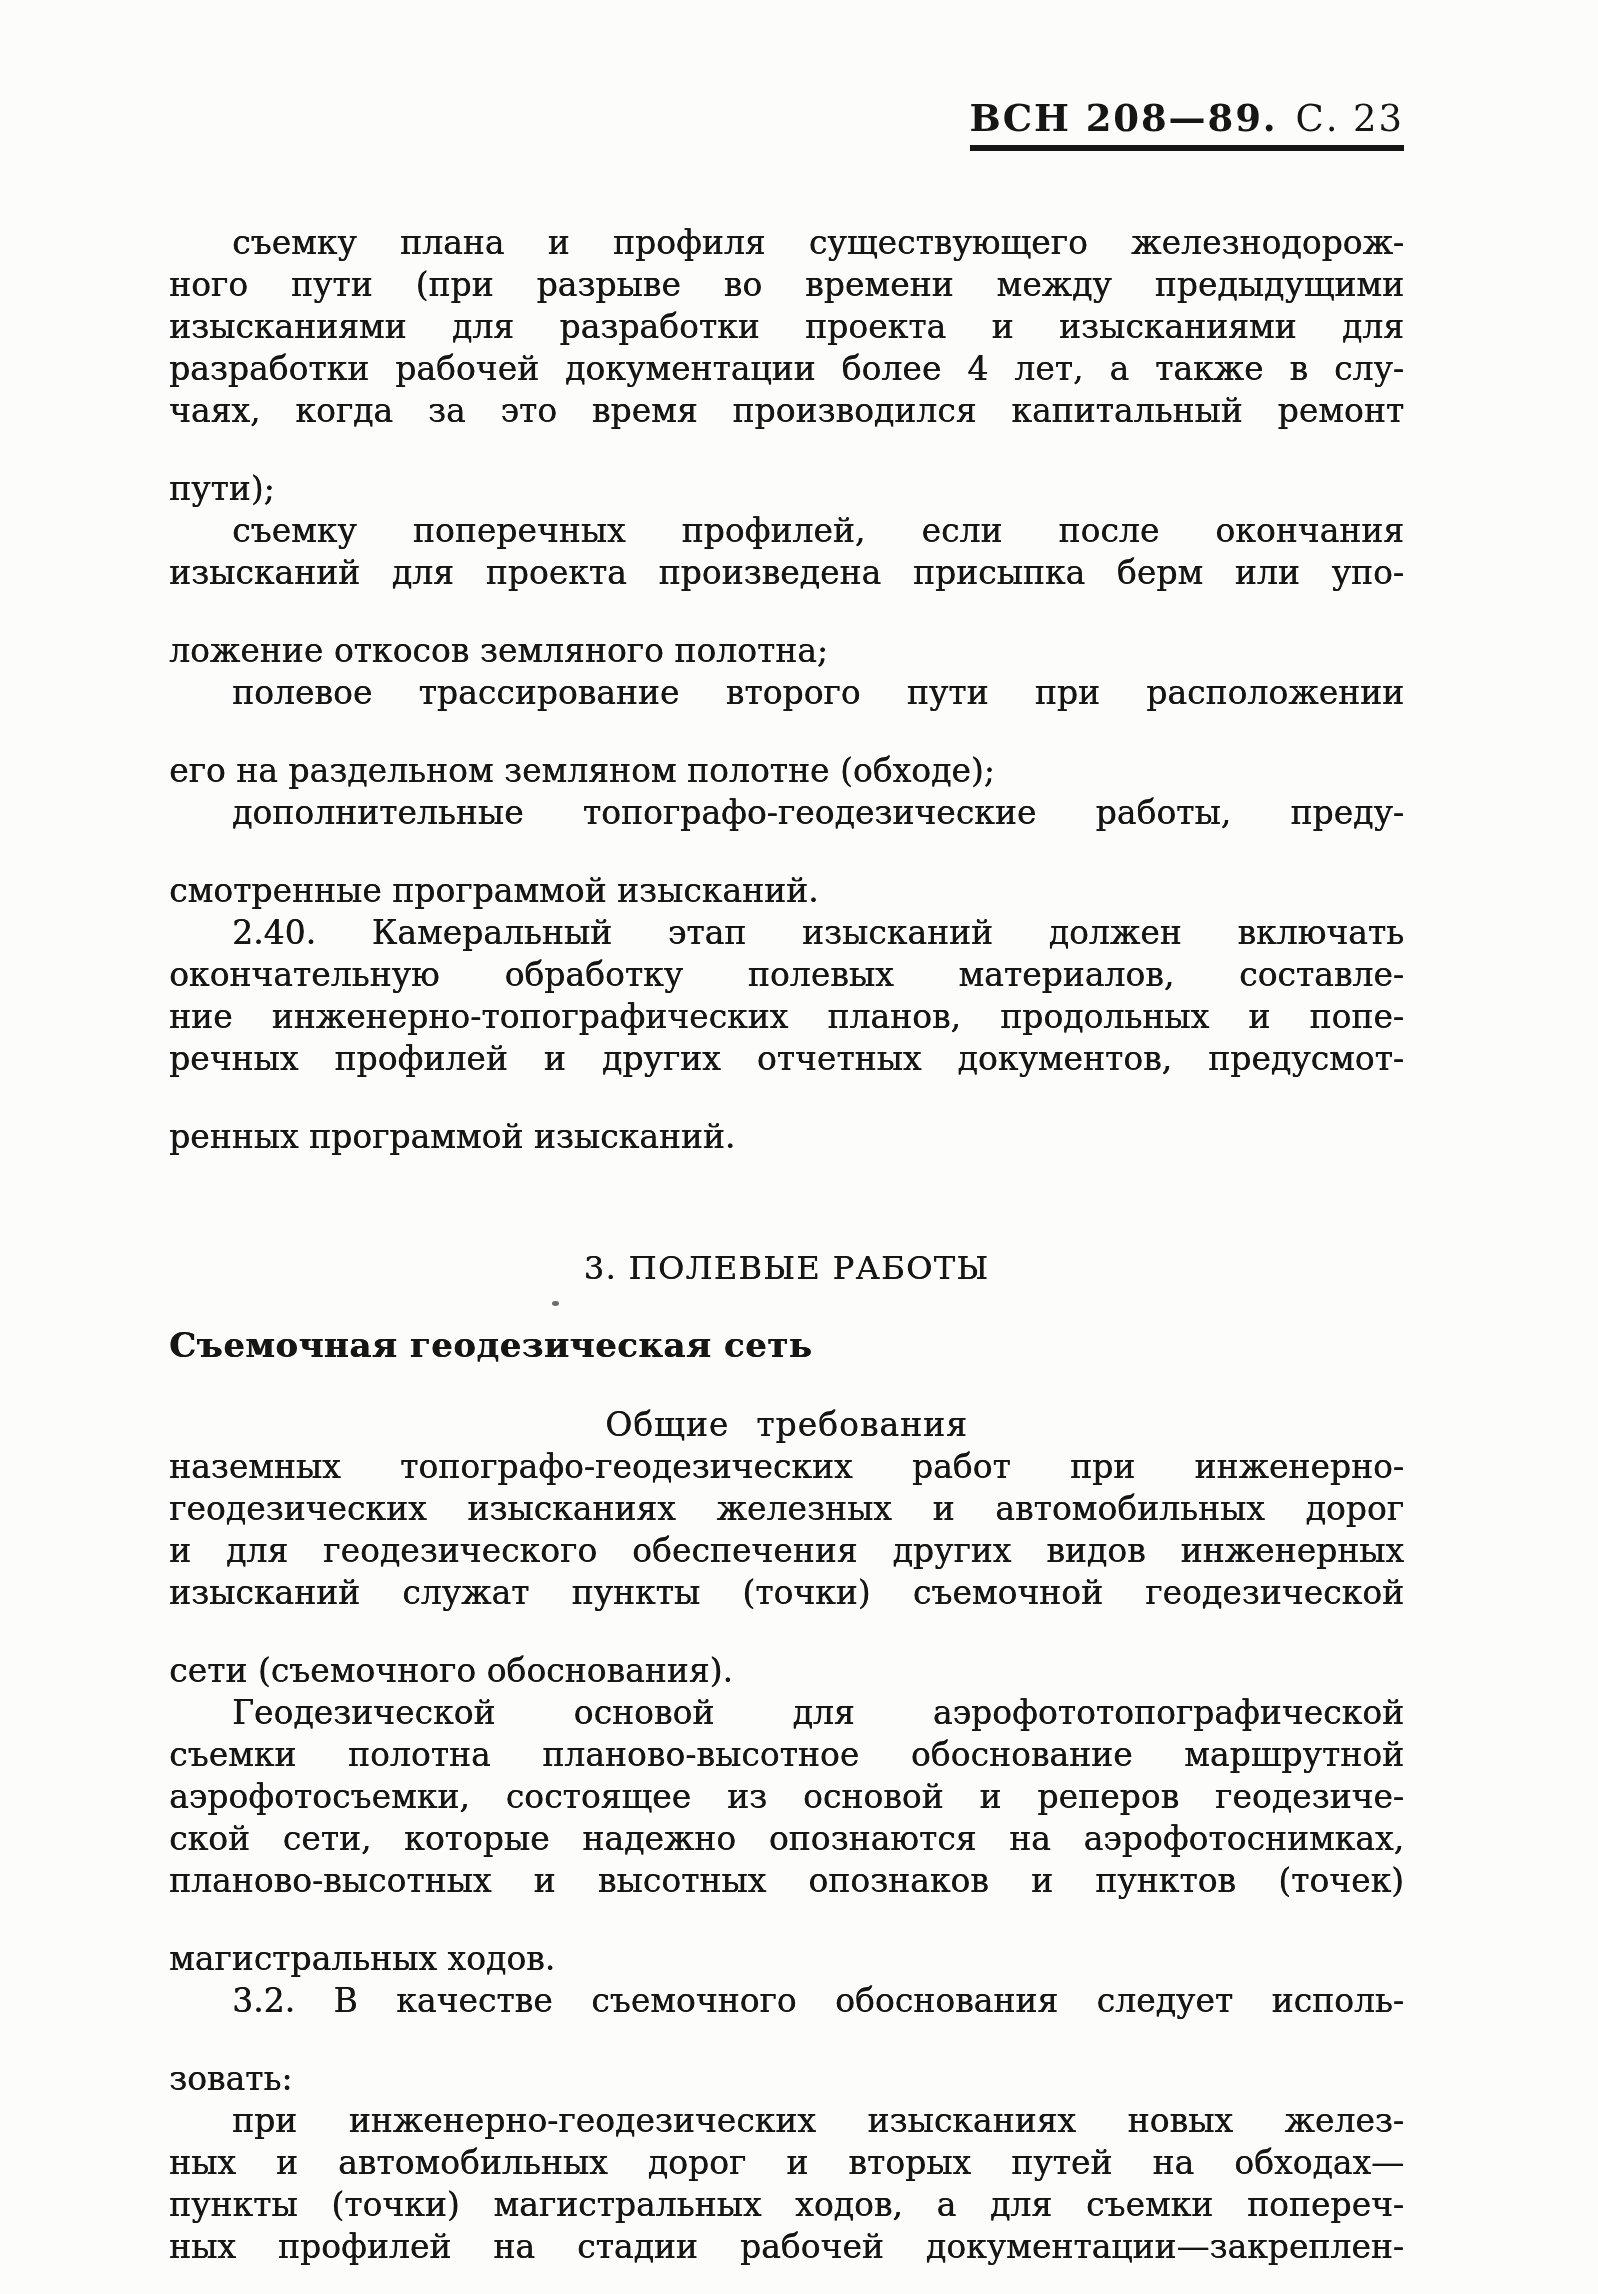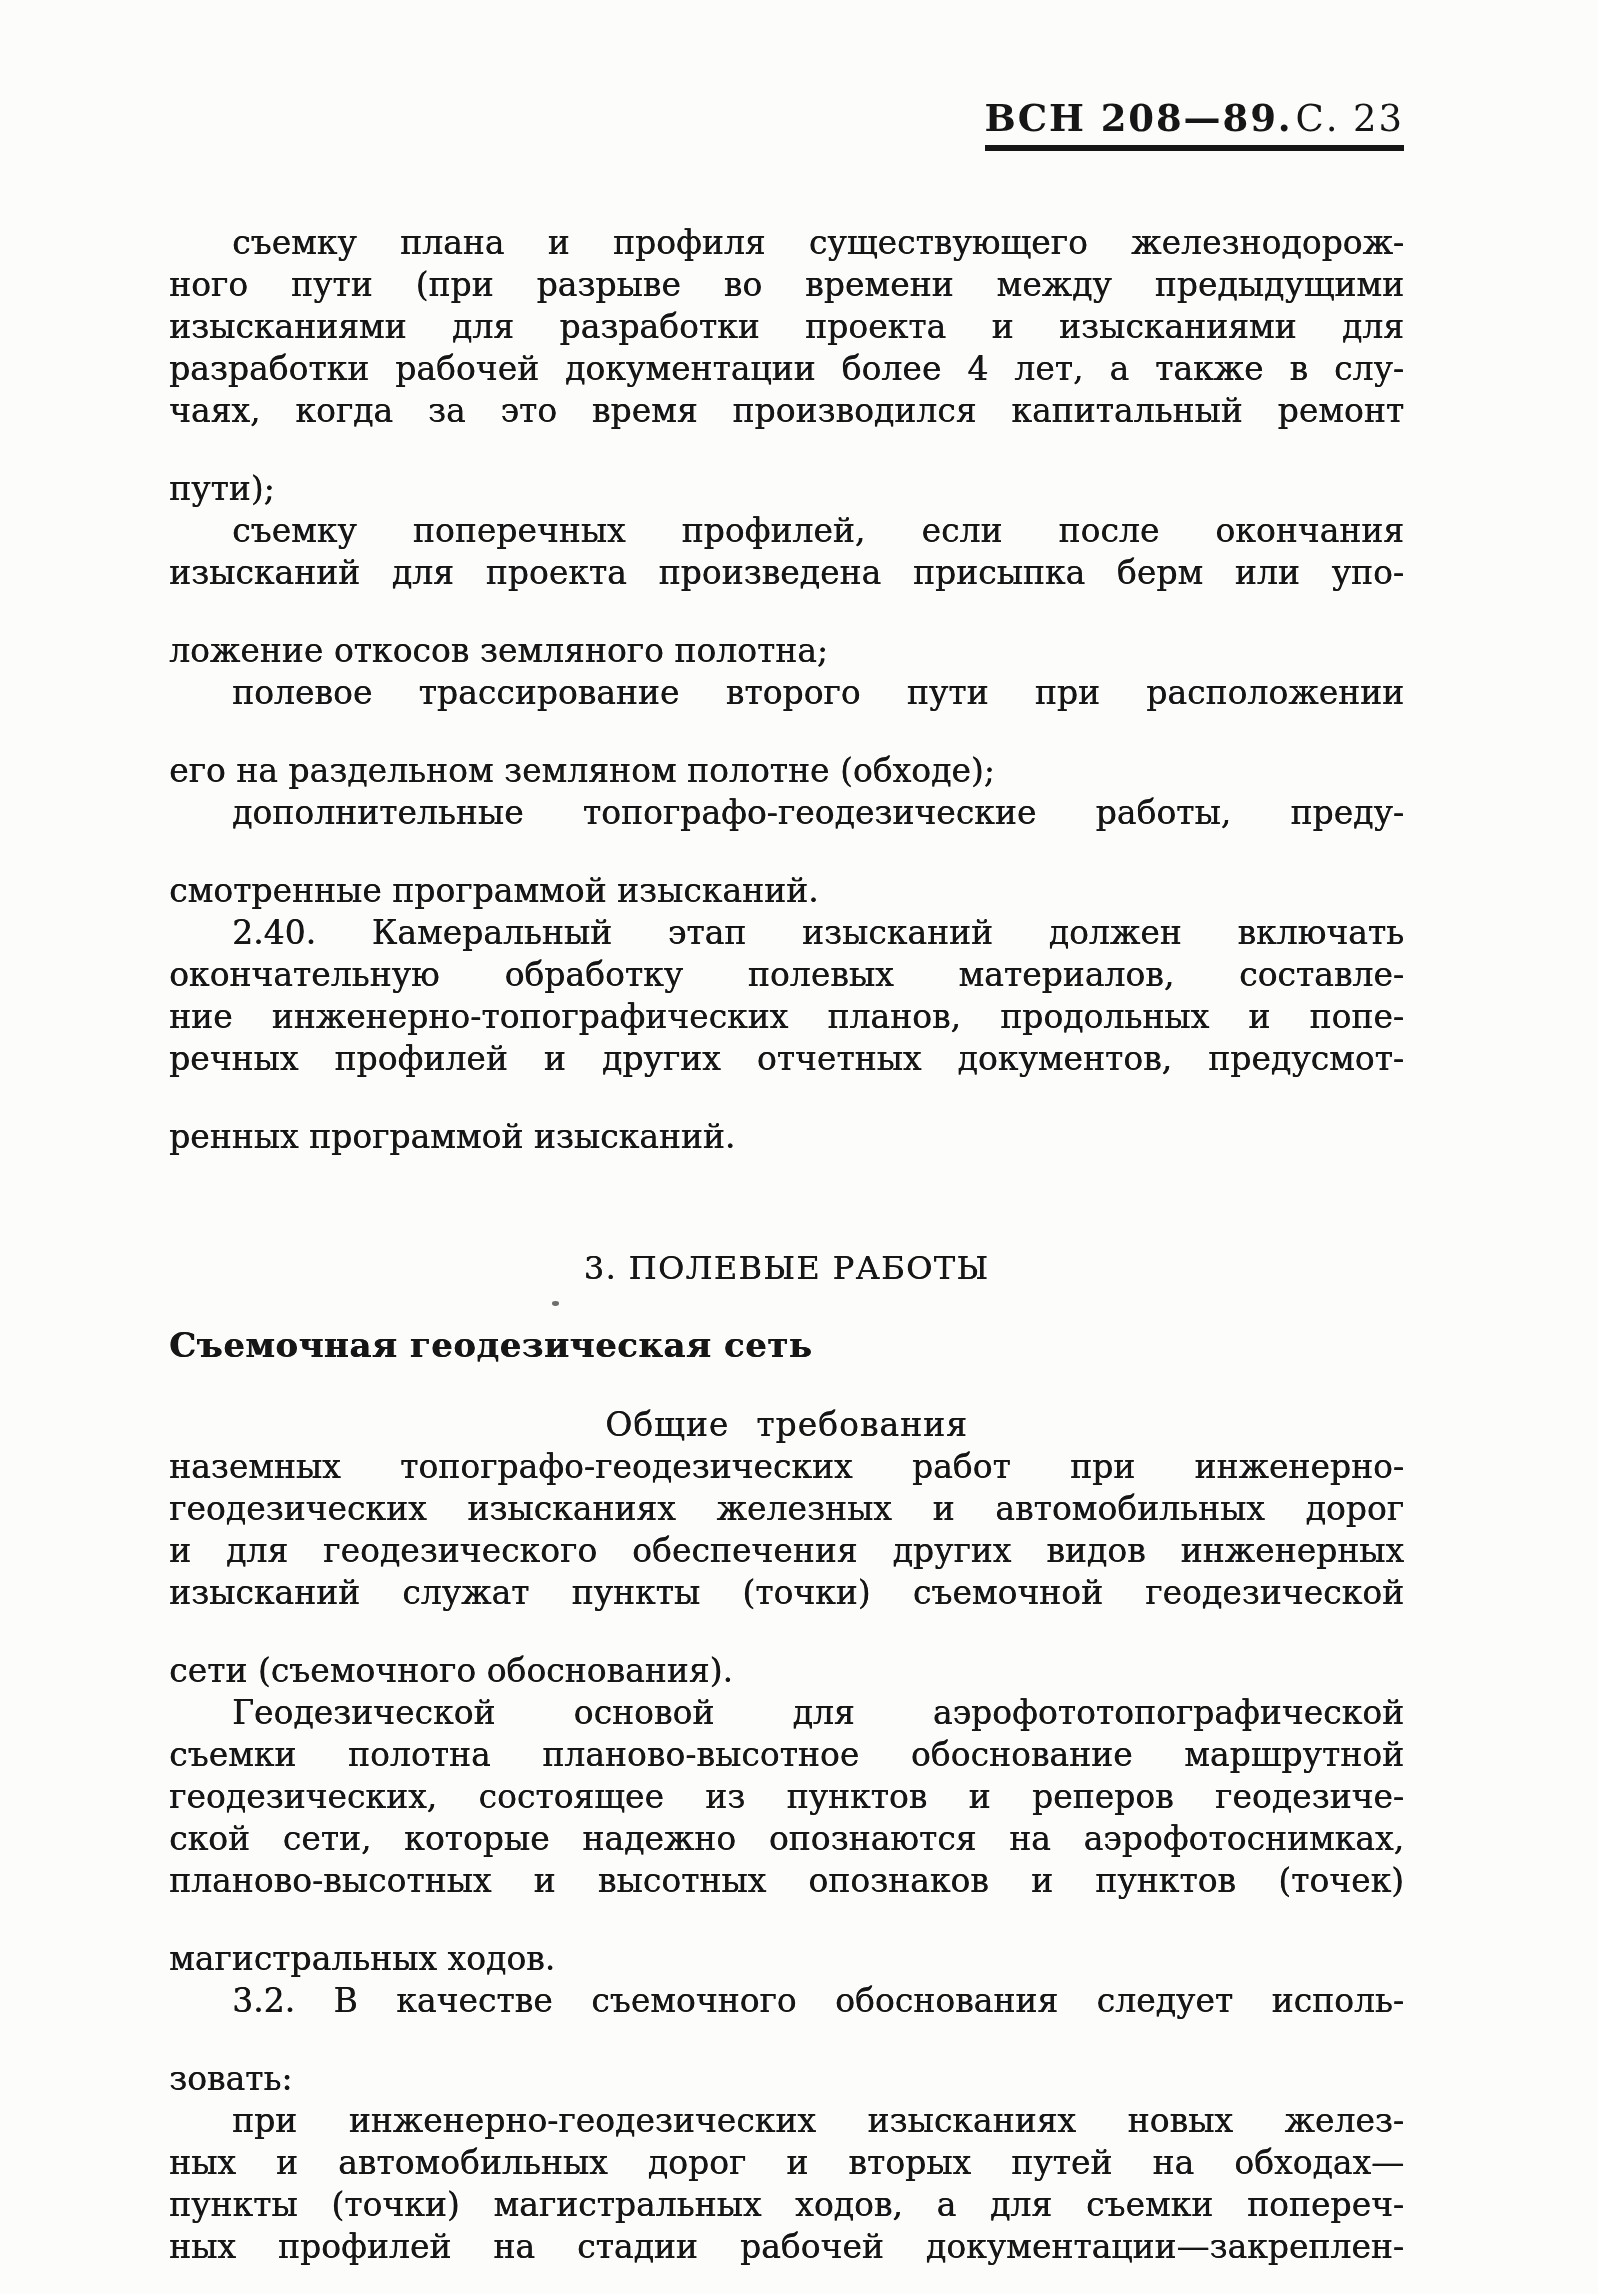--- a/index.html
+++ b/index.html
@@ -35,21 +35,21 @@
   }
   .header-code {
     font-weight: 700;
     font-size: 37px;
     letter-spacing: 1.9px;
   }
   .header-page {
     font-weight: 400;
     font-size: 37px;
     letter-spacing: 1.9px;
-    margin-left: 3px;
+    margin-left: 18px;
   }
   
   .doc-body {
     font-size: 33px;
     line-height: 42px;
     text-shadow: 0.4px 0 0 currentColor;
   }
   .para {
     margin: 0;
   }
@@ -148,21 +148,21 @@
       <div class="para">
         <div class="line">наземных топографо-геодезических работ при инженерно-</div>
         <div class="line">геодезических изысканиях железных и автомобильных дорог</div>
         <div class="line">и для геодезического обеспечения других видов инженерных</div>
         <div class="line">изысканий служат пункты (точки) съемочной геодезической</div>
         <div class="line para-end">сети (съемочного обоснования).</div>
       </div>
       <div class="para">
         <div class="line indent">Геодезической основой для аэрофототопографической</div>
         <div class="line">съемки полотна планово-высотное обоснование маршрутной</div>
-        <div class="line">геодезических, состоящее из пунктов и реперов геодезиче-</div>
+        <div class="line">аэрофотосъемки, состоящее из основой и реперов геодезиче-</div>
         <div class="line">ской сети, которые надежно опознаются на аэрофотоснимках,</div>
         <div class="line">планово-высотных и высотных опознаков и пунктов (точек)</div>
         <div class="line para-end">магистральных ходов.</div>
       </div>
       <div class="para">
         <div class="line indent">3.2. В качестве съемочного обоснования следует исполь-</div>
         <div class="line para-end">зовать:</div>
       </div>
       <div class="para">
         <div class="line indent">при инженерно-геодезических изысканиях новых желез-</div>

